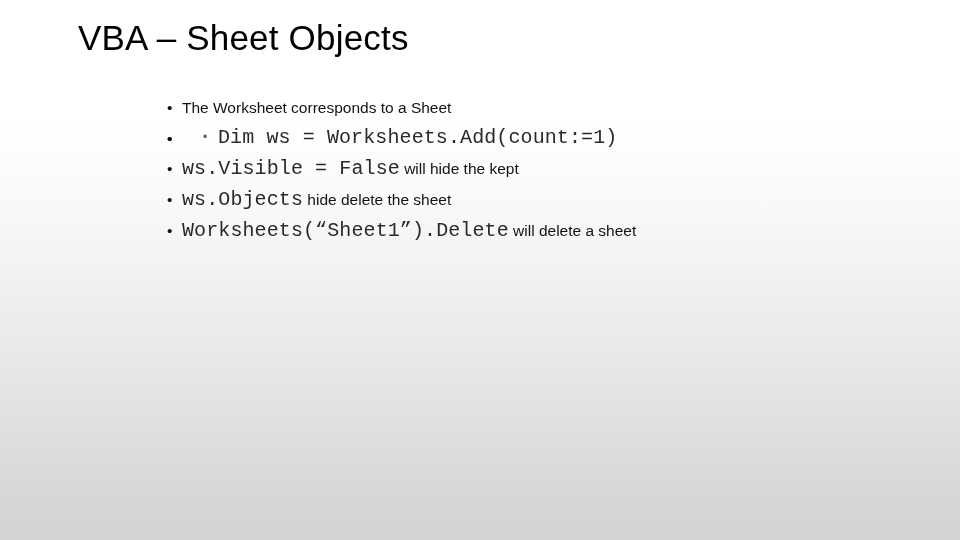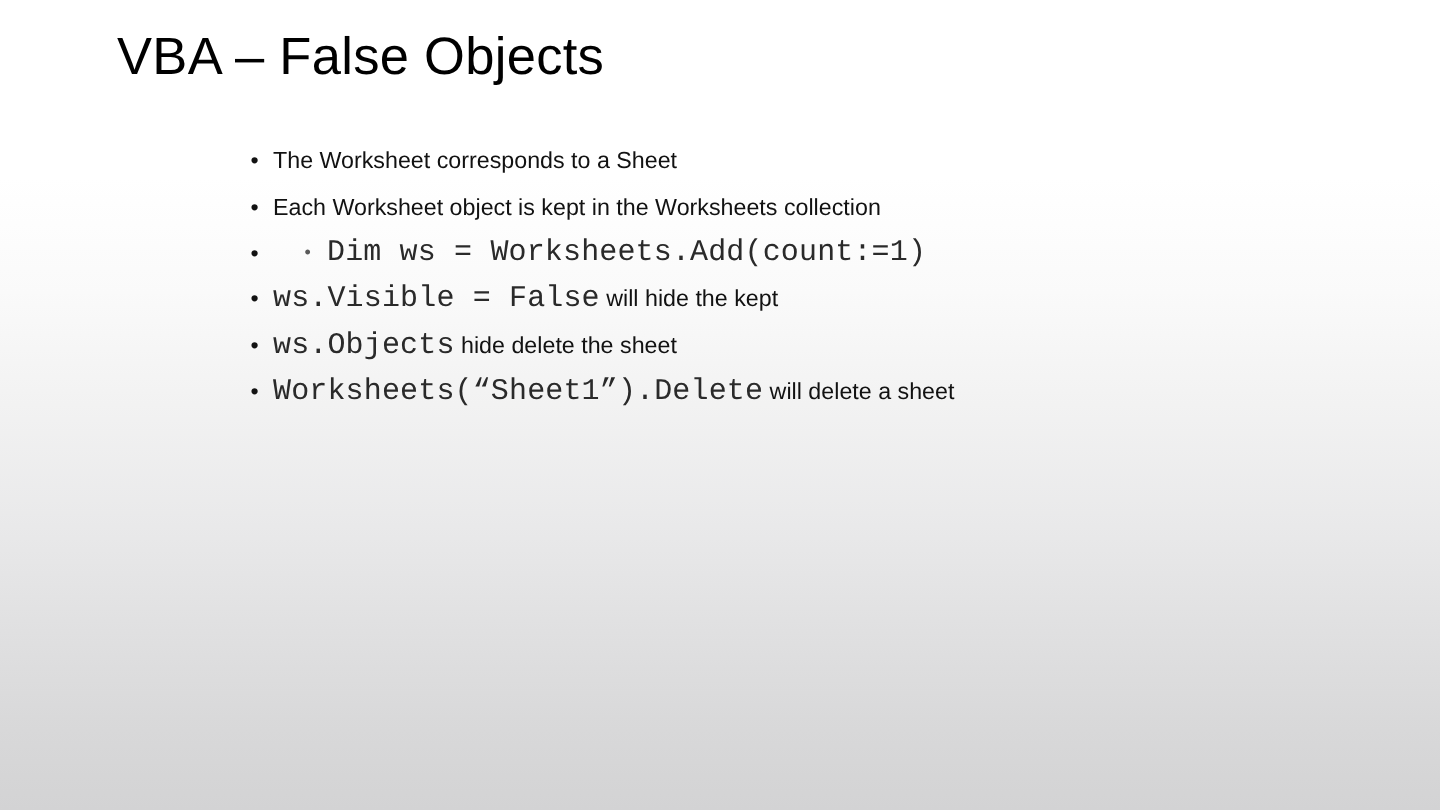--- a/index.html
+++ b/index.html
@@ -96,25 +96,25 @@
     font-family: Liberation Sans, sans-serif;
     font-size: 15.5px;
     color: #121212;
   }
 </style>
 </head>
 <body>
 
 <div id="slide">
 
-  <div id="title">VBA – False Objects</div>
+  <div id="title">VBA – Sheet Objects</div>
 
   <div id="body">
       <div class="bullet"><span class="dot">•</span><span class="prose">The Worksheet corresponds to a Sheet</span></div>
-      <div class="bullet"><span class="dot">•</span><span class="prose">Each Worksheet object is kept in the Worksheets collection</span></div>
+      <div class="bullet"><span class="dot">•</span></div>
       <div class="bullet"><span class="dot">•</span></div>
       <div class="bullet level2"><span class="dot">•</span><span class="mono">Dim ws = Worksheets.Add(count:=1)</span></div>
       <div class="bullet"><span class="dot">•</span><span class="mono">ws.Visible = False</span><span class="prose"> will hide the kept</span></div>
       <div class="bullet"><span class="dot">•</span><span class="mono">ws.Objects</span><span class="prose"> hide delete the sheet</span></div>
       <div class="bullet"><span class="dot">•</span><span class="mono">Worksheets(“Sheet1”).Delete</span><span class="prose"> will delete a sheet</span></div>
     </div>
 
 </div>
 
 </body></html>

